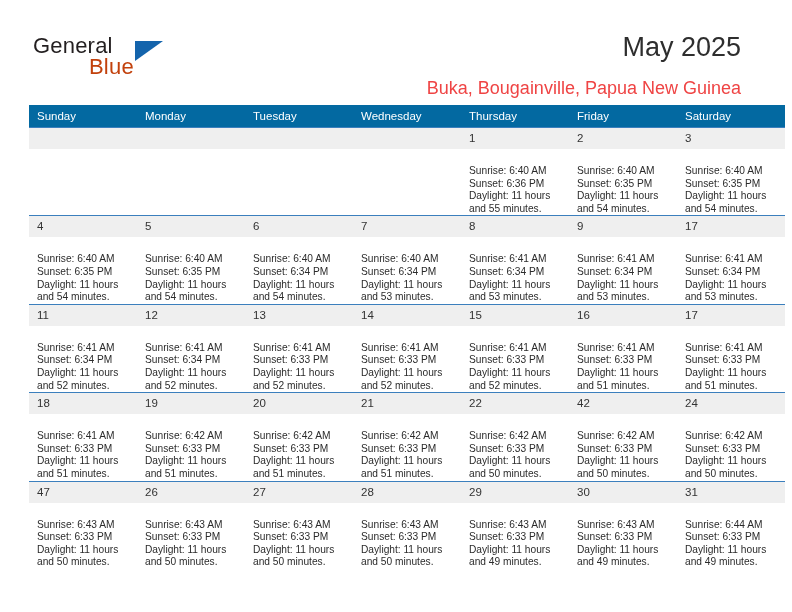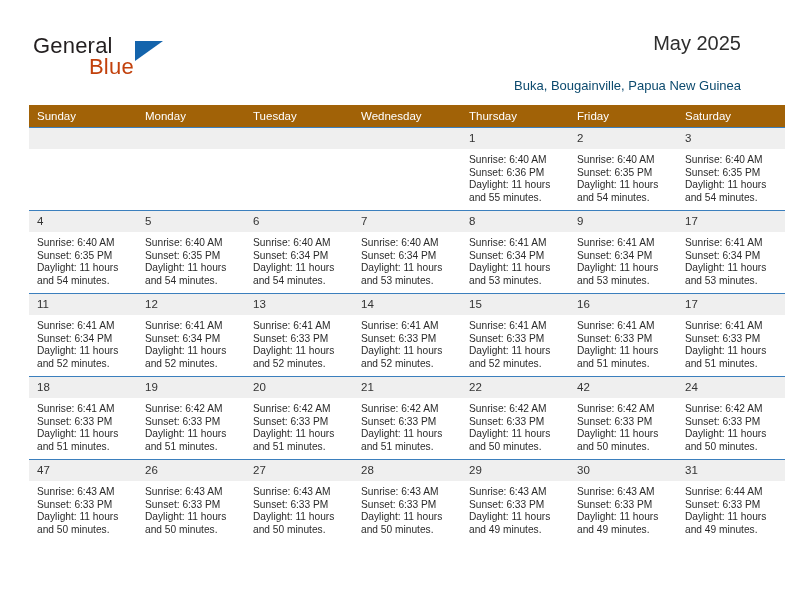--- a/index.html
+++ b/index.html
@@ -63,48 +63,48 @@
     width: 0;
     height: 0;
     border-left: 28px solid #1464ac;
     border-bottom: 20px solid transparent;
   }
 
   .title {
     position: absolute;
     right: 36px;
     top: 32px;
-    font-size: 20px;
+    font-size: 27px;
     color: #2e2e2e;
     text-align: right;
     white-space: nowrap;
     font-family: "Liberation Sans", sans-serif;
   }
   .subtitle {
     position: absolute;
     right: 36px;
     top: 78px;
-    font-size: 13px;
-    color: #0c4a6e;
+    font-size: 18px;
+    color: #ef4444;
     text-align: right;
     white-space: nowrap;
     font-family: "Liberation Sans", sans-serif;
   }
 
   
   .calendar {
     position: absolute;
     left: 29px;
     top: 105px;
     width: 756px;
     border-collapse: collapse;
     table-layout: fixed;
   }
   .calendar th {
-    background: #a16207;
+    background: #0369a1;
     color: #ffffff;
     font-weight: normal;
     font-size: 11.5px;
     text-align: left;
     padding: 5px 0 5px 8px;
     height: 12px;
     font-family: "Liberation Sans", sans-serif;
   }
   .calendar td {
     width: 108px;
@@ -121,21 +121,21 @@
     display: block;
     background: #efefef;
     font-size: 11.5px;
     color: #333333;
     padding: 4px 0 4px 8px;
     height: 13px;
     line-height: 13px;
     font-family: "Liberation Sans", sans-serif;
   }
   .cell-body {
-    padding: 5px 6px 0 8px;
+    padding: 16px 6px 0 8px;
     font-size: 10.2px;
     line-height: 12.6px;
     color: #2b2b2b;
     font-family: "Liberation Sans", sans-serif;
   }
   .cell-body div {
     white-space: normal;
   }
   td.empty .daynum {
     color: transparent;

